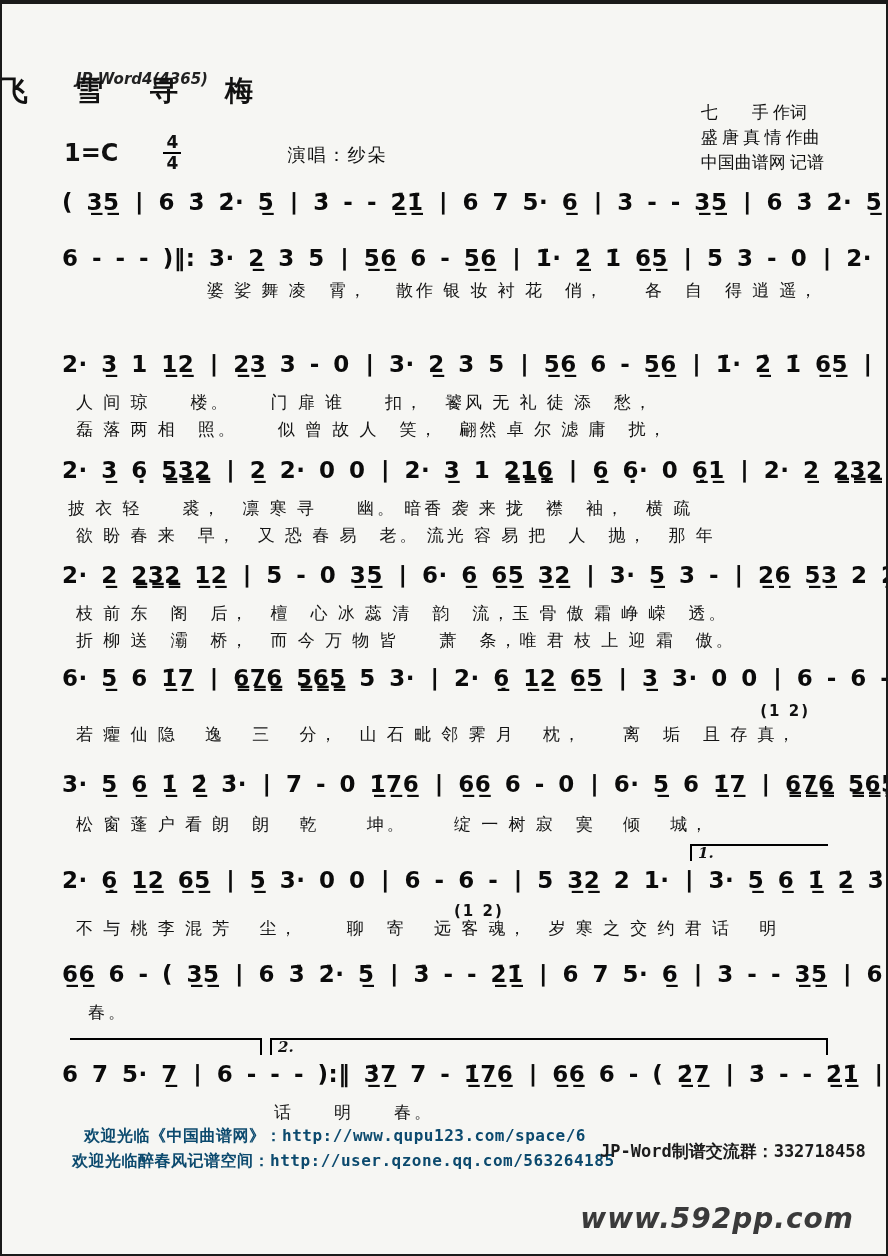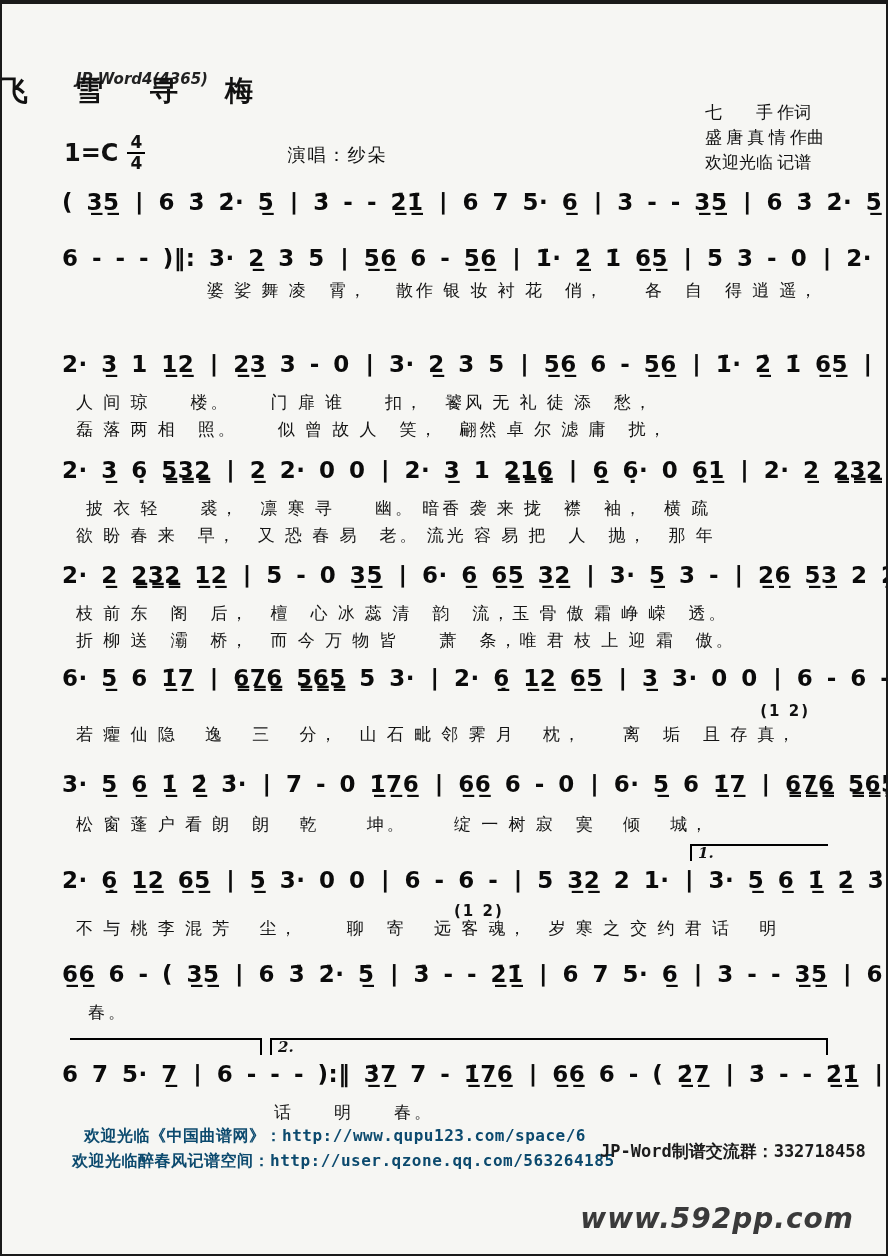--- a/index.html
+++ b/index.html
@@ -8,21 +8,21 @@
     background:#f6f6f3;color:#111;
     font-family:"Liberation Serif","DejaVu Serif",serif;
   }
   .frame{position:absolute;inset:0;border:2px solid #1a1a1a;border-top-width:4px;pointer-events:none;z-index:9;}
   .watermark{position:absolute;top:70px;left:76px;font:italic bold 15px "DejaVu Sans",sans-serif;color:#222;}
   .title{position:absolute;top:72px;left:0;width:76%;
     font-weight:bold;font-size:28px;letter-spacing:20px;white-space:pre;}
   .singer{position:absolute;top:143px;left:0;width:76%;text-align:center;font-size:18px;letter-spacing:2px;}
   .credits{position:absolute;top:100px;right:64px;text-align:left;font-size:17px;line-height:25px;white-space:pre;}
   .keysig{position:absolute;top:133px;left:64px;display:flex;align-items:center;
-    font:bold 24px "DejaVu Sans",sans-serif;}
+    font:bold 24px "DejaVu Sans",sans-serif;gap:36px;}
   .frac{display:inline-block;margin-left:9px;vertical-align:middle;}
   .frac span{display:block;text-align:center;font:bold 17px "DejaVu Sans",sans-serif;line-height:19px;padding:0 3px;}
   .frac .top{border-bottom:2px solid #000;}
   .line{position:absolute;left:62px;right:58px;}
   .notes{font:bold 23px "DejaVu Sans","DejaVu Sans Mono",sans-serif;letter-spacing:.5px;
     word-spacing:5px;white-space:pre;line-height:36px;color:#0b0b0b;}
   .lyric{font-size:17px;letter-spacing:3px;white-space:pre;line-height:25px;color:#141414;}
   .annot{position:absolute;font:bold 15px "DejaVu Sans",sans-serif;letter-spacing:2px;}
   .volta{position:absolute;height:15px;border-top:2px solid #000;}
   .volta .vlabel{font:italic bold 15px "DejaVu Serif",serif;padding-left:6px;display:block;margin-top:-2px;}
@@ -37,21 +37,21 @@
 <body>
 
 <div class="frame"></div>
 
 <div class="watermark">JP-Word4(4365)</div>
 
 <div class="title">飞 雪 寻 梅</div>
 
 <div class="singer">演唱：纱朵</div>
 
-<div class="credits"><span>七　　手 作词</span><br><span>盛 唐 真 情 作曲</span><br><span>欢迎光临 记谱</span></div>
+<div class="credits"><span>七　　手 作词</span><br><span>盛 唐 真 情 作曲</span><br><span>中国曲谱网 记谱</span></div>
 
 <div class="keysig">
   <span>1=C</span>
   <span class="frac">
     <span class="top">4</span>
     <span class="bot">4</span>
   </span>
 </div>
 
 <div class="line" style="top:184px">
@@ -64,21 +64,21 @@
 </div>
 
 <div class="line" style="top:346px">
   <div class="notes">2· 3̲ 1 1̲2̲ ∣ 2̲3̲ 3 - 0 ∣ 3· 2̲ 3 5 ∣ 5̲6̲ 6 - 5̲6̲ ∣ 1̇· 2̲̇ 1̇ 6̲5̲ ∣ 5 3 - 0 ∣</div>
   <div class="lyric" style="margin:8px 0 0 14px">人 间 琼　　楼。　　门 扉 谁　　扣，　饕风 无 礼 徒 添　愁，</div>
   <div class="lyric" style="margin:2px 0 0 14px">磊 落 两 相　照。　　似 曾 故 人　笑，　翩然 卓 尔 滤 庸　扰，</div>
 </div>
 
 <div class="line" style="top:452px">
   <div class="notes">2· 3̲ 6̣ 5̳3̳2̳ ∣ 2̲ 2· 0 0 ∣ 2· 3̲ 1 2̳1̳6̳̣ ∣ 6̲̣ 6̣· 0 6̲̣1̲ ∣ 2· 2̲ 2̳3̳2̳ 1̲2̲ ∣ 3 - 0 3̲5̲ ∣</div>
-  <div class="lyric" style="margin:8px 0 0 24px">披 衣 轻　　裘，　凛 寒 寻　　幽。 暗香 袭 来 拢　襟　袖，　横 疏</div>
+  <div class="lyric" style="margin:8px 0 0 6px">披 衣 轻　　裘，　凛 寒 寻　　幽。 暗香 袭 来 拢　襟　袖，　横 疏</div>
   <div class="lyric" style="margin:2px 0 0 14px">欲 盼 春 来　早，　又 恐 春 易　老。 流光 容 易 把　人　抛，　那 年</div>
 </div>
 
 <div class="line" style="top:557px">
   <div class="notes">2· 2̲ 2̳3̳2̳ 1̲2̲ ∣ 5 - 0 3̲5̲ ∣ 6· 6̲ 6̲5̲ 3̲2̲ ∣ 3· 5̲ 3 - ∣ 2̲6̲ 5̲3̲ 2 2̲3̲ ∣ 1̲1̲ 1 - 0 ∣</div>
   <div class="lyric" style="margin:8px 0 0 14px">枝 前 东　阁　后，　檀　心 冰 蕊 清　韵　流，玉 骨 傲 霜 峥 嵘　透。</div>
   <div class="lyric" style="margin:2px 0 11px 14px">折 柳 送　灞　桥，　而 今 万 物 皆　　萧　条，唯 君 枝 上 迎 霜　傲。</div>
 </div>
 
 <div class="line" style="top:660px">

